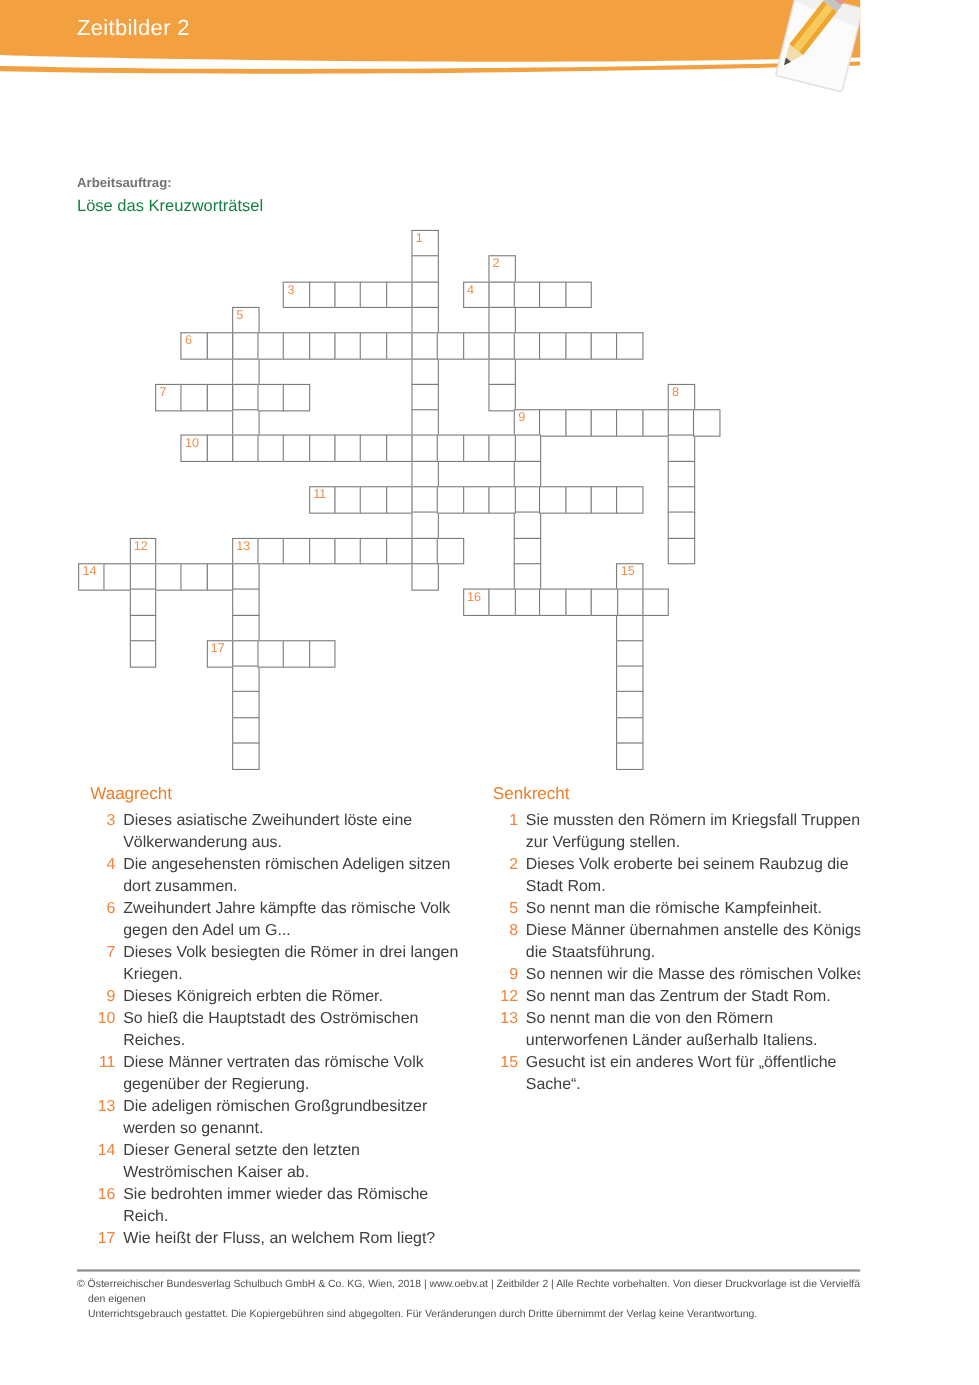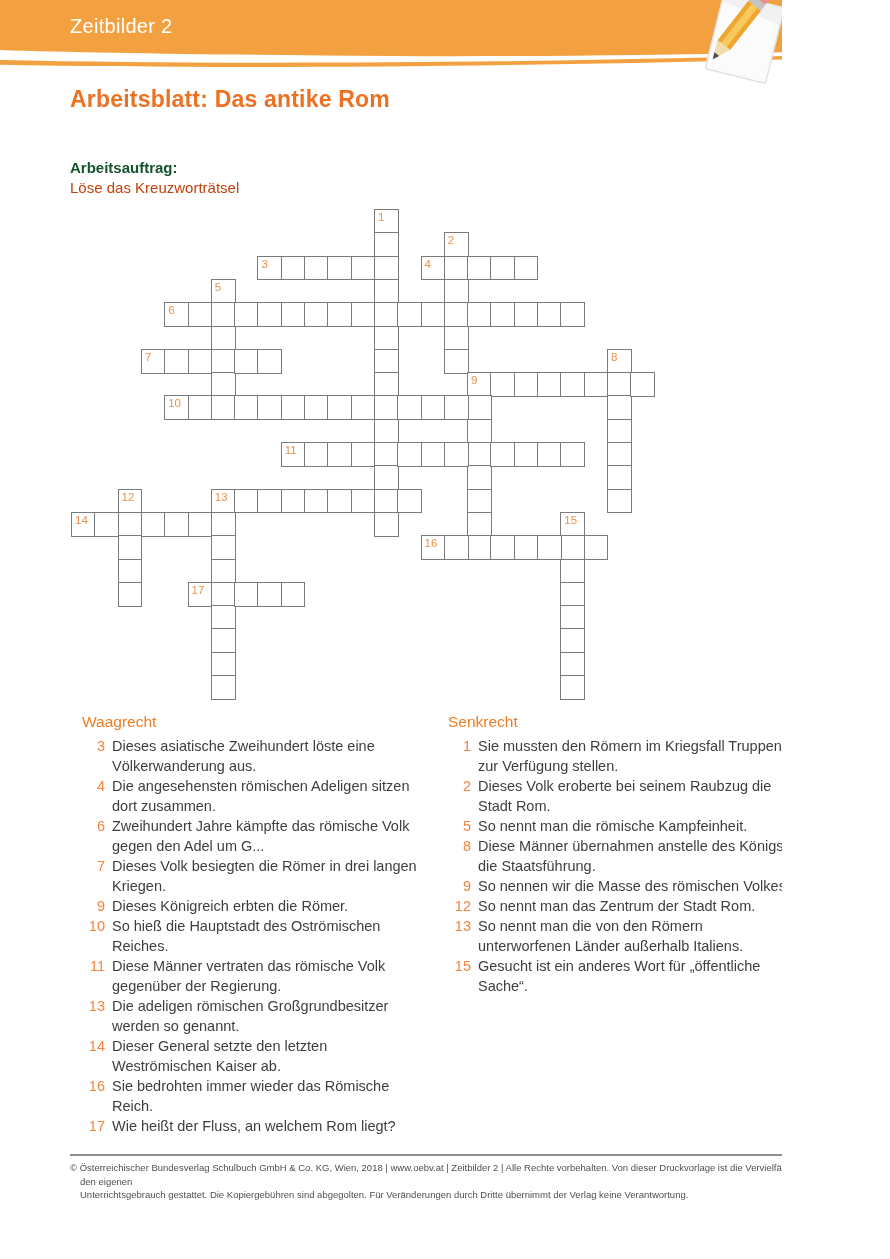--- a/index.html
+++ b/index.html
@@ -17,25 +17,25 @@
     position:absolute;right:69px;top:21px;color:#fff;font-size:14px;letter-spacing:.2px;
   }
   .pencil-svg{position:absolute;right:-2px;top:-3px;}
   
   .page-title{
     position:absolute;left:70px;top:86px;margin:0;
     font-size:23px;font-weight:bold;color:#EC7123;letter-spacing:.2px;
   }
   .task-label{
     position:absolute;left:70px;top:159px;
-    font-size:15px;font-weight:bold;color:#14532d;
+    font-size:12px;font-weight:bold;color:#737373;
   }
   .task-text{
     position:absolute;left:70px;top:179px;
-    font-size:15px;color:#c2410c;
+    font-size:15px;color:#15803d;
   }
   
   .puzzle{position:absolute;}
   .cell{
     position:absolute;box-sizing:border-box;background:#fff;
     border:1.5px solid #7B7B7B;
   }
   .cellnum{
     position:absolute;top:1px;left:3px;
     font-size:11.5px;line-height:12px;color:#EF8F4C;
@@ -83,21 +83,20 @@
     <g transform="rotate(38 54 30)">
       <rect x="46" y="-16" width="16" height="13" rx="4" fill="#E7958C"></rect>
       <rect x="46" y="-4" width="16" height="7" fill="#C4C4C4"></rect>
       <rect x="46" y="3" width="16" height="50" fill="#EFA62E"></rect>
       <rect x="50.5" y="3" width="7" height="50" fill="#F8C95D"></rect>
       <polygon points="46,53 62,53 54,71" fill="#F0DCAD"></polygon>
       <polygon points="51,64.5 57,64.5 54,71" fill="#4E4E4E"></polygon>
     </g>
   </svg>
 
-  <h1 class="page-title">Arbeitsblatt: Das antike Rom</h1>
   <div class="task-label">Arbeitsauftrag:</div>
   <div class="task-text">Löse das Kreuzworträtsel</div>
 
   <div class="puzzle" id="puzzle" style="left: 71px; top: 209px; width: 584px; height: 490.8px;">
       <div class="cell" style="left: 302.9px; top: 0px; width: 24.8px; height: 24.8px;">
         <span class="cellnum">1</span>
       </div>
       <div class="cell" style="left: 302.9px; top: 23.3px; width: 24.8px; height: 24.8px;"></div>
       <div class="cell" style="left: 302.9px; top: 46.6px; width: 24.8px; height: 24.8px;"></div>
       <div class="cell" style="left: 302.9px; top: 69.9px; width: 24.8px; height: 24.8px;"></div>

